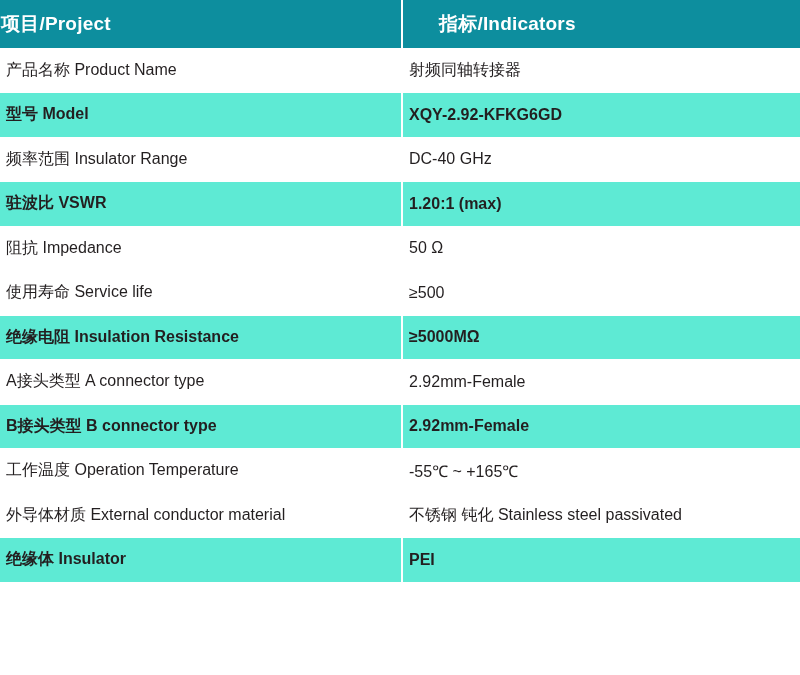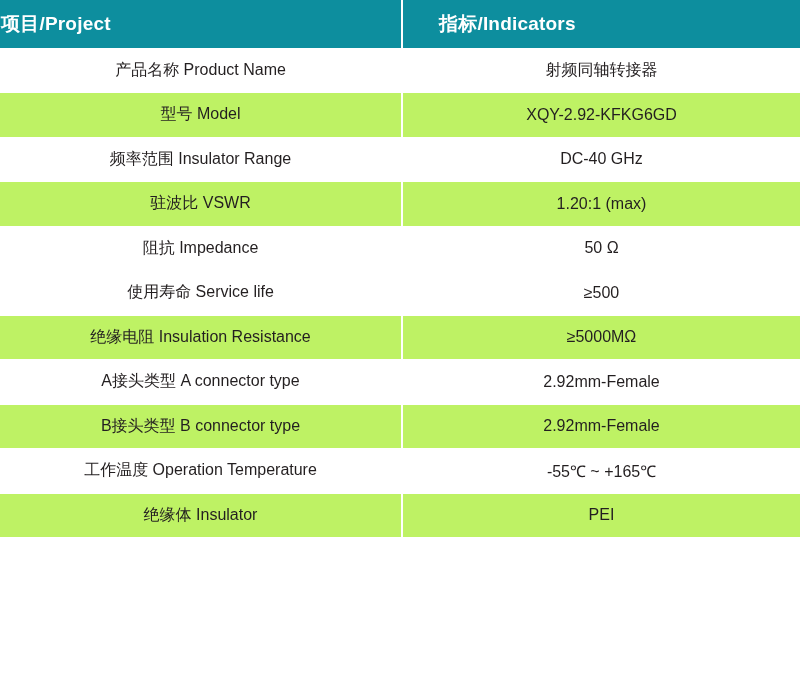--- a/index.html
+++ b/index.html
@@ -29,33 +29,33 @@
     height: 46px;
     text-align: left;
     vertical-align: middle;
     border-right: 2px solid #ffffff;
     letter-spacing: 0.2px;
   }
   thead th:last-child { border-right: none; padding-left: 36px; }
 
   tbody td {
     height: 44.5px;
-    text-align: center;
+    text-align: left;
     vertical-align: middle;
     font-size: 16px;
     color: #231f20;
     border-right: 2px solid #ffffff;
     border-bottom: 1px solid #ffffff;
     padding: 0 6px;
     box-sizing: border-box;
   }
   tbody td:last-child { border-right: none; }
 
   tbody tr.row-odd td  { background: #ffffff; }
-  tbody tr.row-even td { background: #bef264; }
+  tbody tr.row-even td { background: #5eead4; font-weight: bold; }
 </style>
 </head>
 <body>
 
 <table class="spec-table">
   <colgroup>
     <col class="col-item">
     <col class="col-value">
   </colgroup>
   <thead>
@@ -98,18 +98,22 @@
       <td>2.92mm-Female</td>
     </tr>
     <tr class="row-even">
       <td>B接头类型 B connector type</td>
       <td>2.92mm-Female</td>
     </tr>
     <tr class="row-odd">
       <td>工作温度 Operation Temperature</td>
       <td>-55℃ ~ +165℃</td>
     </tr>
+    <tr class="row-odd">
+      <td>外导体材质 External conductor material</td>
+      <td>不锈钢 钝化 Stainless steel passivated</td>
+    </tr>
     <tr class="row-even">
       <td>绝缘体 Insulator</td>
       <td>PEI</td>
     </tr>
   </tbody>
 </table>
 
 </body></html>

